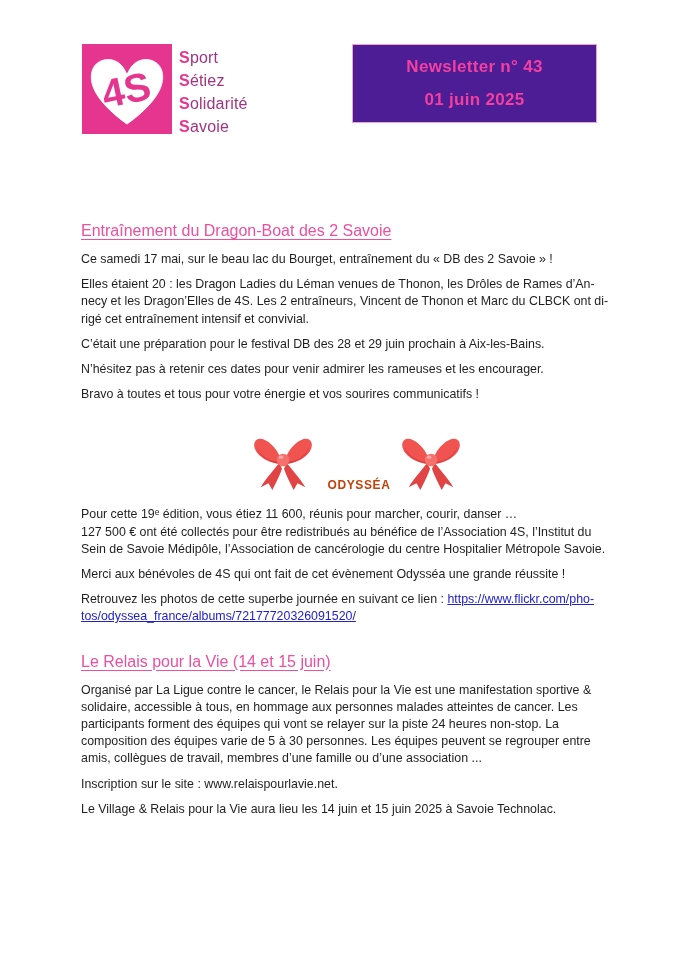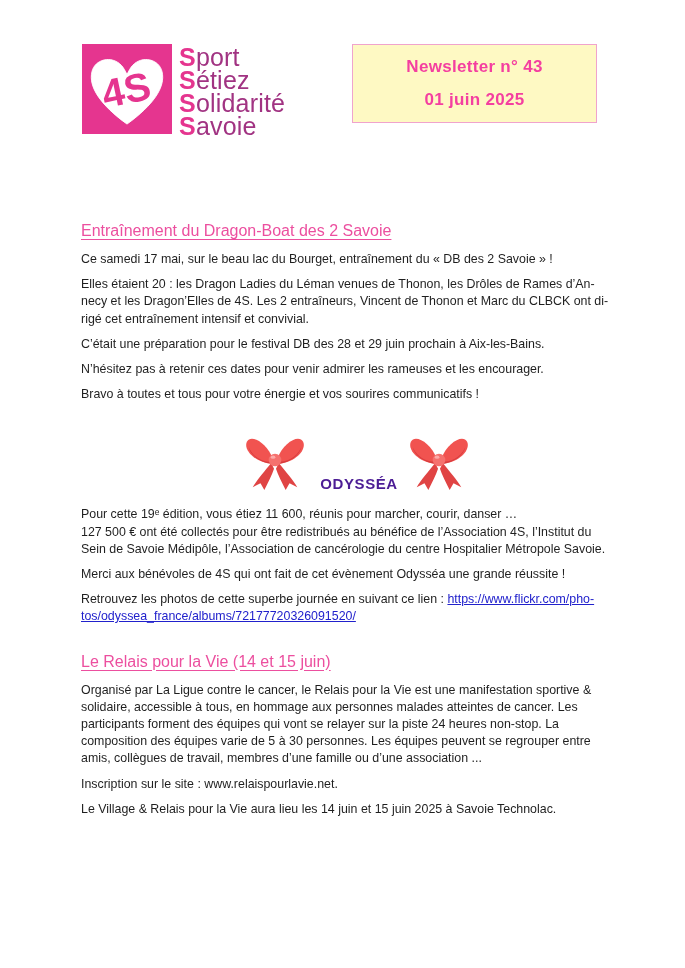--- a/index.html
+++ b/index.html
@@ -16,34 +16,34 @@
 
   
   .logo {
     position: absolute;
     left: 82px; top: 44px;
     width: 90px; height: 90px;
   }
   .wordmark {
     position: absolute;
     left: 179px; top: 46px;
-    font-size: 25px;
+    font-size: 16px;
     line-height: 23px;
     letter-spacing: 0.2px;
   }
   .wordmark .line { white-space: nowrap; }
   .wordmark .initial { color: #e5358f; font-weight: bold; }
   .wordmark .rest { color: #a13382; font-weight: 500; }
 
   .newsletter-box {
     position: absolute;
     left: 352px; top: 44px;
     width: 245px; height: 79px;
     border: 1px solid #f0a3cd;
-    background: #fef9c3;
+    background: #4c1d95;
     display: flex;
     flex-direction: column;
     justify-content: space-evenly;
     align-items: center;
     color: #f43fa0;
     font-weight: bold;
     font-size: 17px;
     letter-spacing: 0.3px;
   }
 
@@ -80,23 +80,23 @@
   .banner {
     display: flex;
     align-items: flex-end;
     justify-content: center;
     gap: 6px;
     margin: 20px 0 13px 0;
     height: 70px;
   }
   .bow { width: 62px; height: 62px; flex: 0 0 auto; }
   .odyssea-title {
-    color: #4c1d95;
+    color: #c2410c;
     font-weight: bold;
-    font-size: 15px;
+    font-size: 12px;
     letter-spacing: 0.6px;
     padding: 0 4px 1px 8px;
   }
 </style>
 </head>
 <body>
 
 <div class="page">
 
   <div class="logo">

